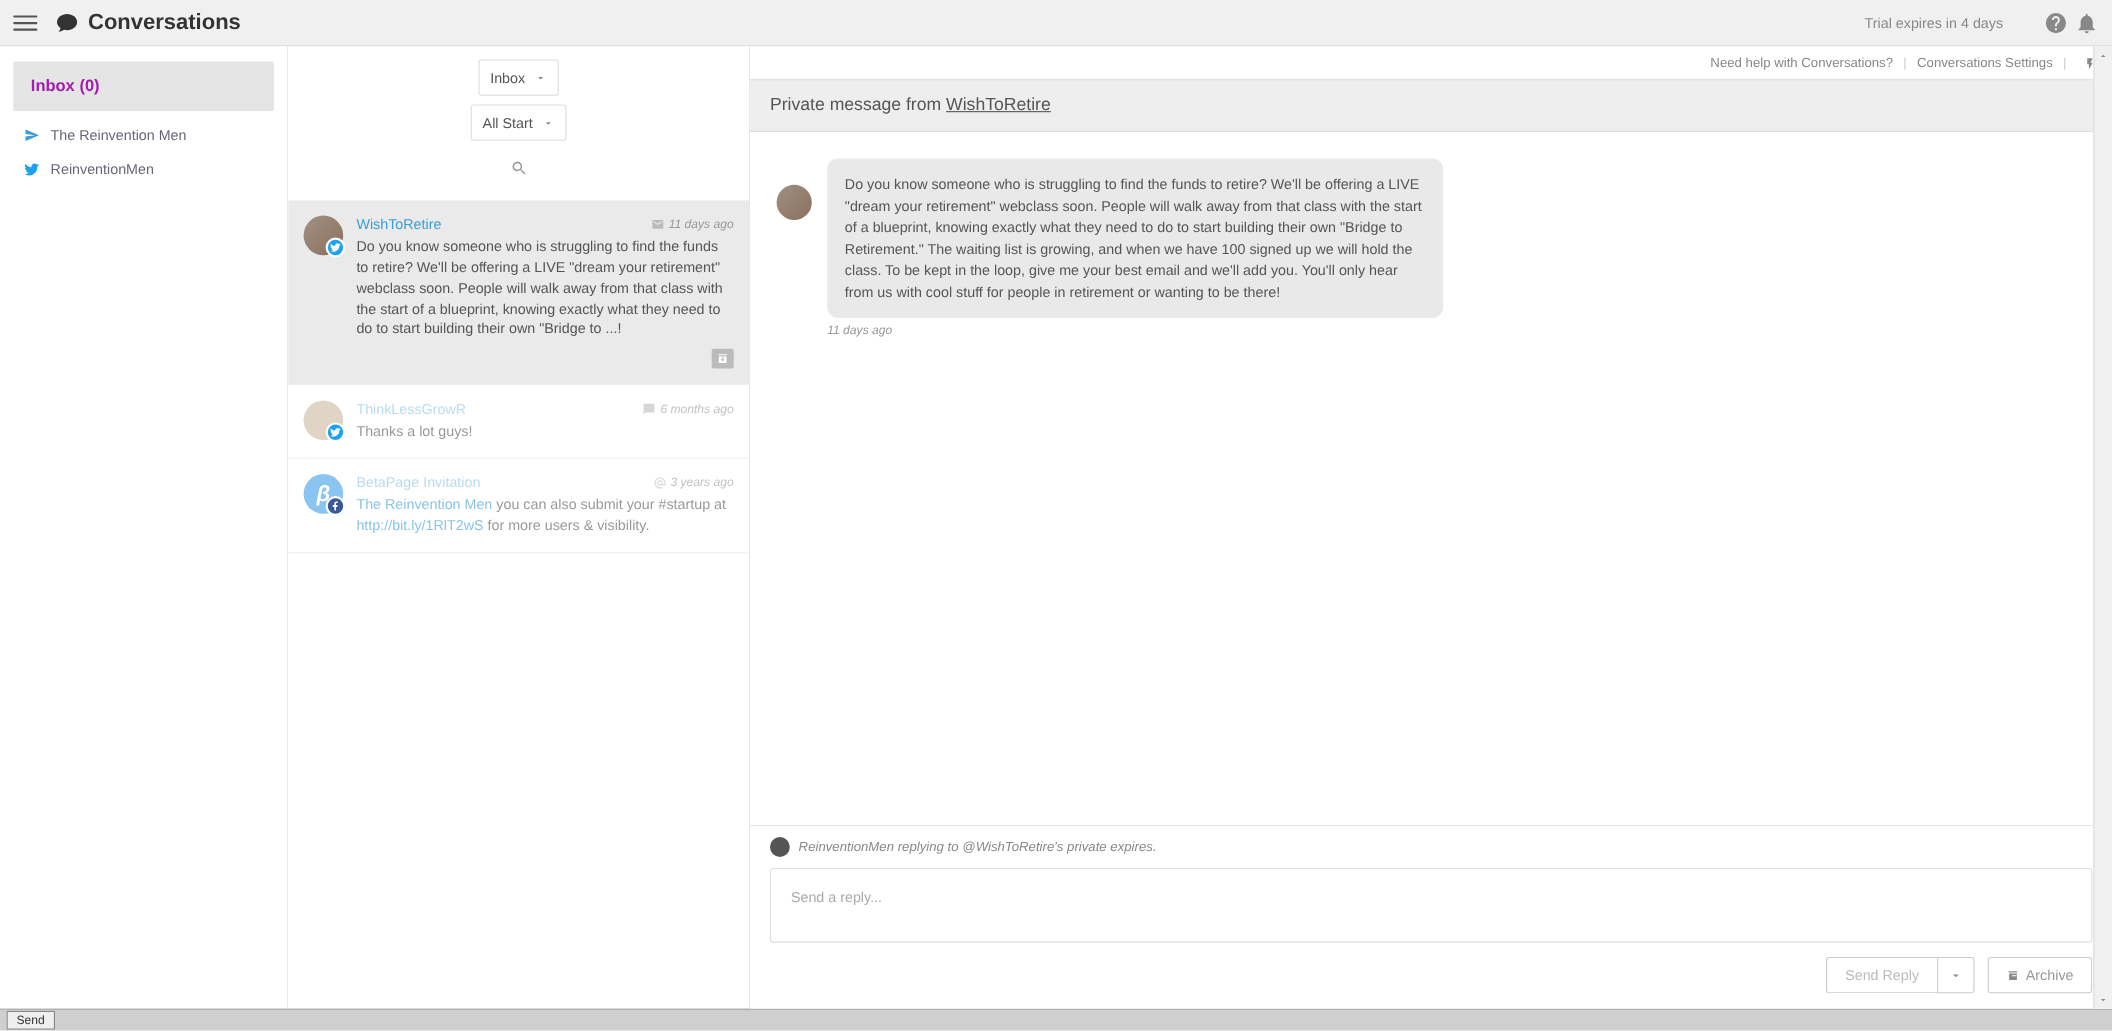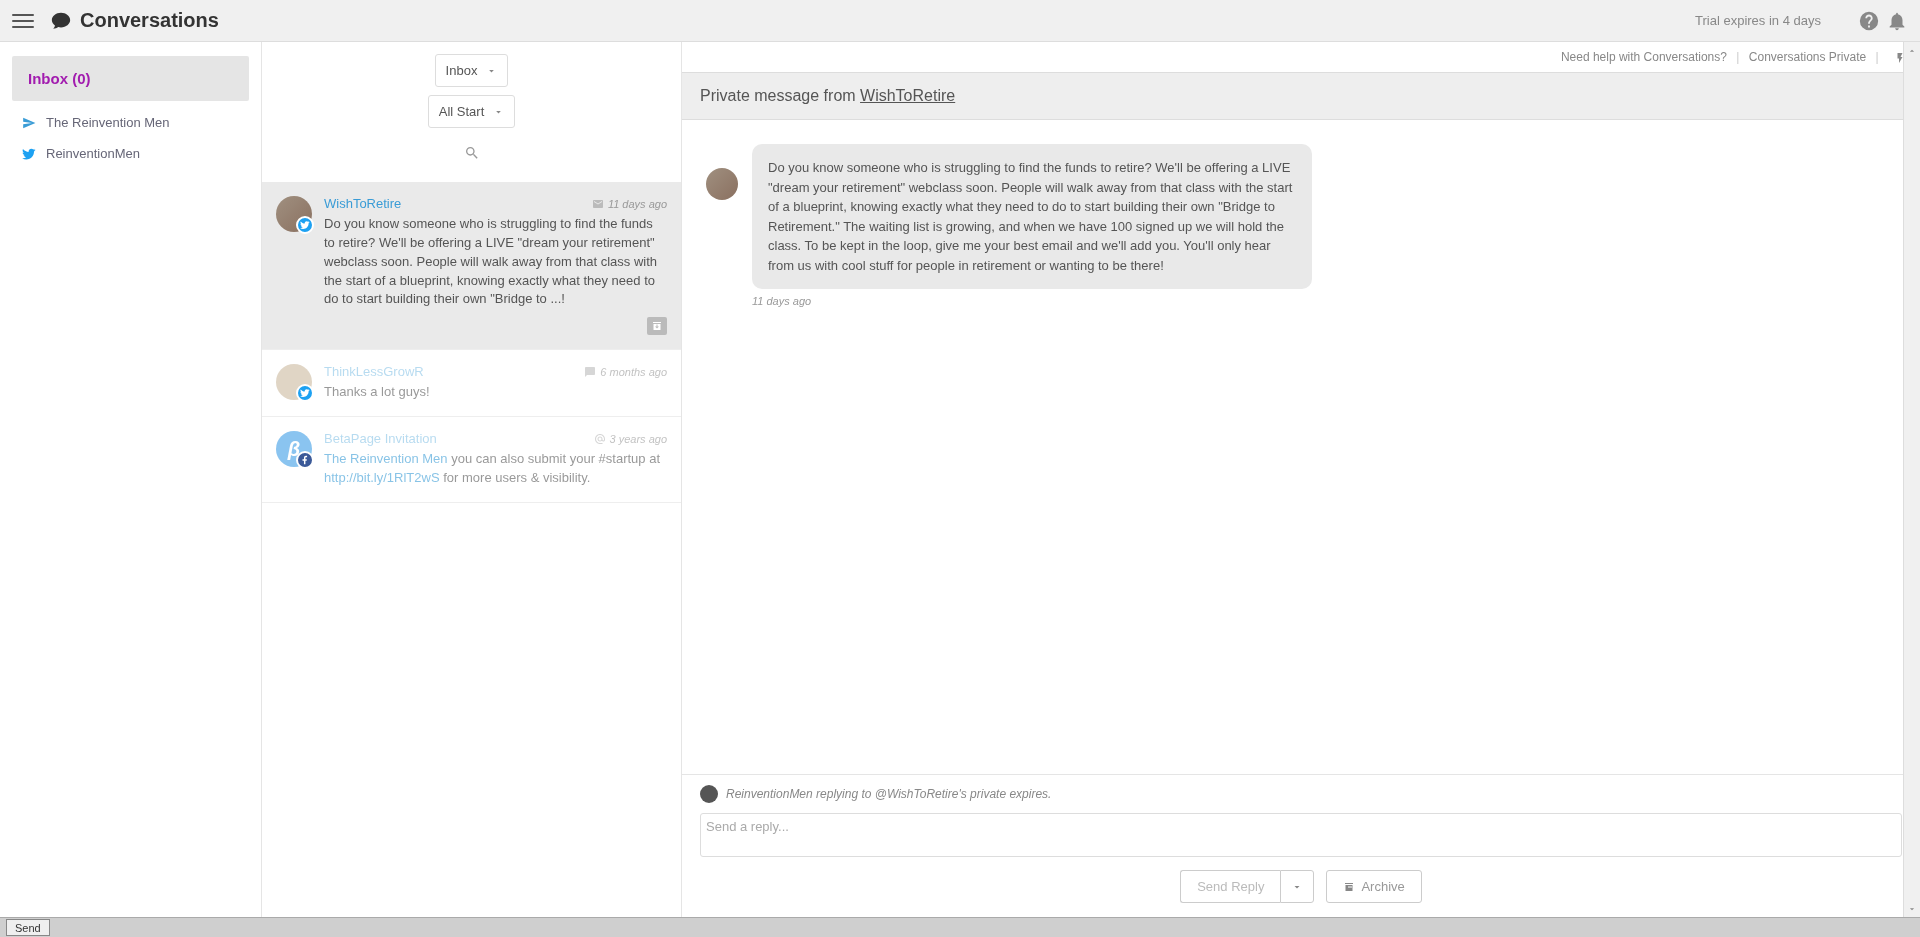--- a/index.html
+++ b/index.html
@@ -68,23 +68,23 @@
 .detail-body { flex: 1; padding: 24px 24px; overflow-y: auto; position:relative; }
 .msg-row { display: flex; align-items: flex-start; gap: 14px; }
 .msg-avatar { width: 32px; height: 32px; border-radius: 50%; background: linear-gradient(135deg,#a09080,#8a7060); flex-shrink: 0; margin-top: 24px; }
 .msg-bubble-wrap { flex: 0 1 560px; }
 .msg-bubble { background: #e9e9e9; border-radius: 10px; padding: 14px 16px; color: #555; font-size: 13px; line-height: 1.5; }
 .msg-time { color: #999; font-size: 11px; margin-top: 6px; font-style: italic; }
 
 .reply-zone { border-top: 1px solid #e5e5e5; padding: 10px 18px 14px 18px; }
 .reply-meta { display:flex; align-items:center; gap:8px; font-size:12px; color:#888; font-style:italic; margin-bottom:10px; }
 .reply-meta .mini-av { width:18px; height:18px; border-radius:50%; background:#555; }
-.reply-box { width: 100%; border: 1px solid #ddd; border-radius: 3px; padding: 5px; font-size: 13px; color: #555; resize: none; min-height: 44px; font-family: inherit; }
+.reply-box { width: 100%; border: 1px solid #ddd; border-radius: 3px; padding: 18px; font-size: 13px; color: #555; resize: none; min-height: 44px; font-family: inherit; }
 .reply-box::placeholder { color: #aaa; }
-.reply-actions { display: flex; justify-content: center; gap: 0; margin-top: 10px; }
+.reply-actions { display: flex; justify-content: flex-end; gap: 0; margin-top: 10px; }
 .btn { border: 1px solid #ccc; background: #fff; padding: 8px 16px; font-size: 13px; color: #999; cursor: pointer; border-radius: 3px; display:flex; align-items:center; gap:6px; }
 .btn.disabled { color: #bbb; cursor: default; }
 .btn-group { display:flex; margin-right: 12px; }
 .btn-group .btn:first-child { border-radius: 3px 0 0 3px; border-right: none; }
 .btn-group .btn:last-child { border-radius: 0 3px 3px 0; padding: 8px 10px; }
 .btn svg { width:12px; height:12px; fill:#888; }
 
 
 .task-bar { height: 20px; background: #cfcfcf; border-top: 1px solid #aaa; display: flex; align-items: stretch; }
 .task-btn { font-size: 11px; padding: 2px 8px; background: #efefef; border: 1px solid #888; margin: 1px 0 1px 6px; cursor:pointer; display:flex; align-items:center; }
@@ -243,21 +243,21 @@
             </div>
           </div>
         </div>
       </div>
     </div>
 
     <div class="right-col">
       <div class="links-bar">
         <span>Need help with Conversations?</span>
         <span class="sep">|</span>
-        <span>Conversations Private</span>
+        <span>Conversations Settings</span>
         <span class="sep">|</span>
         <svg viewBox="0 0 24 24">
             <path d="M7 2v11h3v9l7-12h-4l4-8z"></path>
           </svg>
       </div>
 
       <div class="detail-header">
         <span>Private message from </span>
         <a>WishToRetire</a>
       </div>

